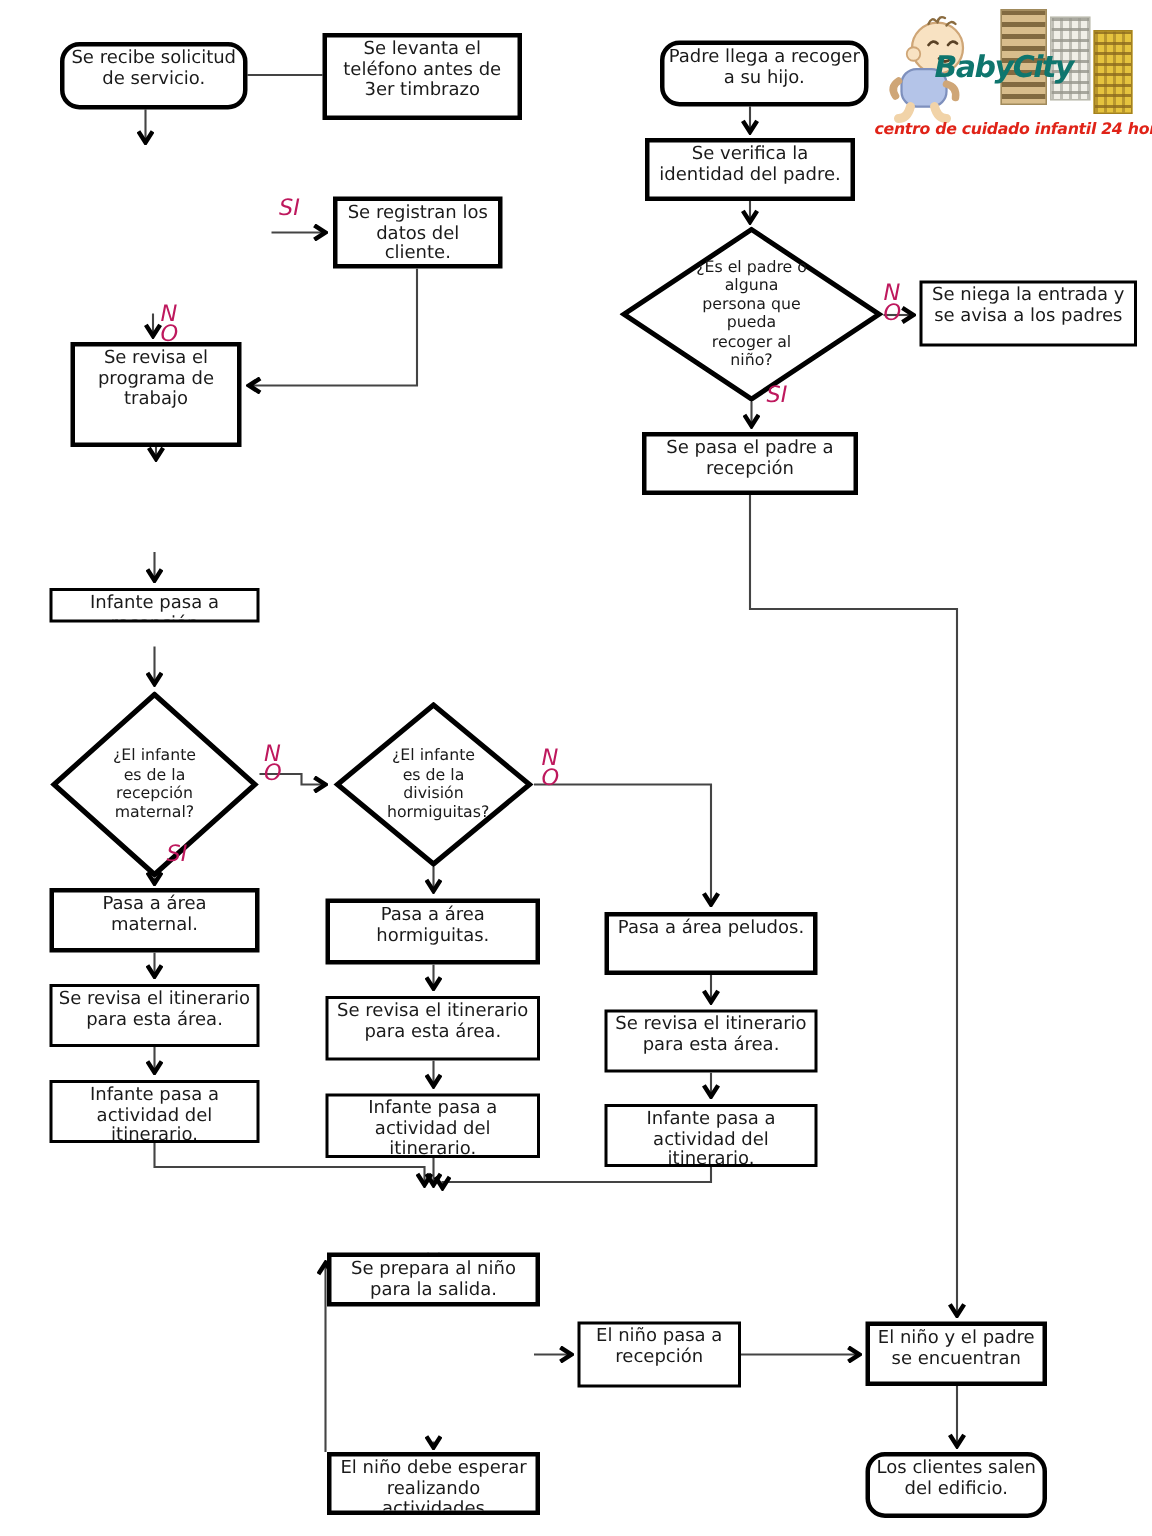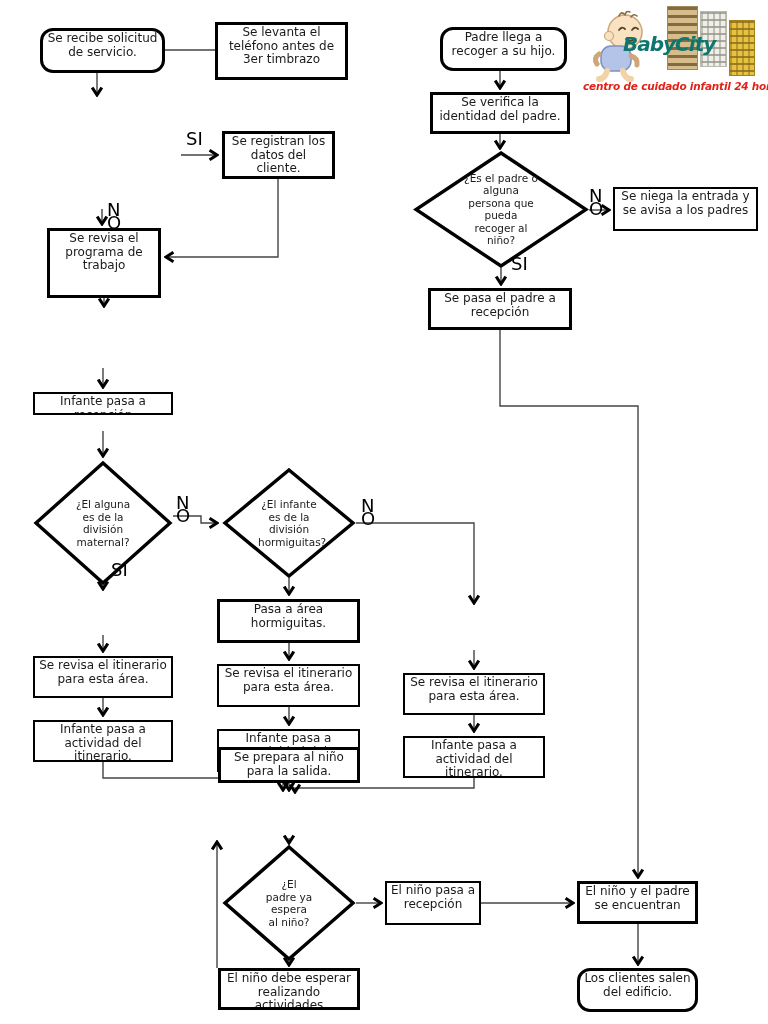--- a/index.html
+++ b/index.html
@@ -8,21 +8,21 @@
   #edges{position:absolute;left:0;top:0;width:768px;height:1024px;}
   .node{position:absolute;background:#fff;border:2px solid #000;box-sizing:border-box;
         display:flex;align-items:flex-start;justify-content:center;text-align:center;
         font-size:12px;line-height:1.13;overflow:hidden;padding:1px 2px;}
   .thick{border-width:3px;}
   .term{border-radius:13px;}
   .dmd{position:absolute;}
   .dmd svg{position:absolute;left:0;top:0;}
   .dtext{position:absolute;left:50%;top:50%;transform:translate(-50%,-50%);
          text-align:center;font-size:10.5px;line-height:1.2;}
-  .elabel{position:absolute;font-size:18px;line-height:13px;color:#000000;}
+  .elabel{position:absolute;font-size:15px;line-height:13px;color:#be185d;font-style:italic;}
   .elabel span{display:block;}
   
   #logo{position:absolute;left:583px;top:4px;width:182px;height:92px;}
   .bldg{position:absolute;box-sizing:border-box;}
   .b1{left:84px;top:2px;width:31px;height:64px;background:#d8bd8c;border:1px solid #a08a5c;
       background-image:repeating-linear-gradient(180deg,rgba(115,92,52,.85) 0 3px,rgba(0,0,0,0) 3px 8px);}
   .b2{left:117px;top:7px;width:27px;height:56px;background:#f0efe7;border:1px solid #b9b9ae;
       background-image:repeating-linear-gradient(180deg,rgba(150,150,140,.8) 0 2px,rgba(0,0,0,0) 2px 7px),
                        repeating-linear-gradient(90deg,rgba(150,150,140,.55) 0 2px,rgba(0,0,0,0) 2px 6px);}
   .b3{left:146px;top:16px;width:26px;height:56px;background:#e6c33e;border:1px solid #a3811f;
@@ -96,79 +96,79 @@
       <span>Se revisa el programa de trabajo</span>
     </div>
   <div class="node" style="left:33px;top:392px;width:140px;height:23px">
       <span>Infante pasa a recepción</span>
     </div>
 
   <div class="dmd" style="left:33px;top:461px;width:140px;height:124px">
     <svg width="140" height="124">
         <polygon points="70,2 137,62 70,122 3,62" fill="#fff" stroke="#000" stroke-width="3.4"></polygon>
       </svg>
-    <span class="dtext" style="width:58px">¿El alguna es de la división maternal?</span>
+    <span class="dtext" style="width:58px">¿El infante es de la recepción maternal?</span>
   </div>
 
   <div class="dmd" style="left:222px;top:468px;width:134px;height:110px">
     <svg width="134" height="110">
         <polygon points="67,2 131,55 67,108 3,55" fill="#fff" stroke="#000" stroke-width="3.4"></polygon>
       </svg>
     <span class="dtext" style="width:62px">¿El infante es de la división hormiguitas?</span>
   </div>
 
+  <div class="node thick" style="left:33px;top:592px;width:140px;height:43px">
+      <span>Pasa a área maternal.</span>
+    </div>
   <div class="node" style="left:33px;top:656px;width:140px;height:42px">
       <span>Se revisa el itinerario para esta área.</span>
     </div>
   <div class="node" style="left:33px;top:720px;width:140px;height:42px">
       <span>Infante pasa a actividad del itinerario.</span>
     </div>
 
   <div class="node thick" style="left:217px;top:599px;width:143px;height:44px">
       <span>Pasa a área hormiguitas.</span>
     </div>
   <div class="node" style="left:217px;top:664px;width:143px;height:43px">
       <span>Se revisa el itinerario para esta área.</span>
     </div>
   <div class="node" style="left:217px;top:729px;width:143px;height:43px">
       <span>Infante pasa a actividad del itinerario.</span>
     </div>
 
+  <div class="node thick" style="left:403px;top:608px;width:142px;height:42px">
+      <span>Pasa a área peludos.</span>
+    </div>
   <div class="node" style="left:403px;top:673px;width:142px;height:42px">
       <span>Se revisa el itinerario para esta área.</span>
     </div>
   <div class="node" style="left:403px;top:736px;width:142px;height:42px">
       <span>Infante pasa a actividad del itinerario.</span>
     </div>
 
-  <div class="node thick" style="left:218px;top:747px;width:142px;height:36px">
+  <div class="node thick" style="left:218px;top:835px;width:142px;height:36px">
       <span>Se prepara al niño para la salida.</span>
     </div>
 
-  <div class="dmd" style="left:222px;top:845px;width:134px;height:116px">
-    <svg width="134" height="116">
-        <polygon points="67,2 131,58 67,114 3,58" fill="#fff" stroke="#000" stroke-width="3.4"></polygon>
-      </svg>
-    <span class="dtext" style="width:48px">¿El padre ya espera al niño?</span>
-  </div>
-
-  <div class="node" style="left:385px;top:881px;width:96px;height:44px">
+
+  <div class="node" style="left:385px;top:881px;width:109px;height:44px">
       <span>El niño pasa a recepción</span>
     </div>
   <div class="node thick" style="left:218px;top:968px;width:142px;height:42px">
       <span>El niño debe esperar realizando actividades</span>
     </div>
   <div class="node thick" style="left:577px;top:881px;width:121px;height:43px">
       <span>El niño y el padre se encuentran</span>
     </div>
   <div class="node thick term" style="left:577px;top:968px;width:121px;height:44px">
       <span>Los clientes salen del edificio.</span>
     </div>
 
-  <div class="node thick term" style="left:440px;top:27px;width:127px;height:44px">
+  <div class="node thick term" style="left:440px;top:27px;width:139px;height:44px">
       <span>Padre llega a recoger a su hijo.</span>
     </div>
   <div class="node thick" style="left:430px;top:92px;width:140px;height:42px">
       <span>Se verifica la identidad del padre.</span>
     </div>
 
   <div class="dmd" style="left:413px;top:151px;width:176px;height:117px">
     <svg width="176" height="117">
         <polygon points="88,2 173,58.5 88,115 3,58.5" fill="#fff" stroke="#000" stroke-width="3.4"></polygon>
       </svg>

